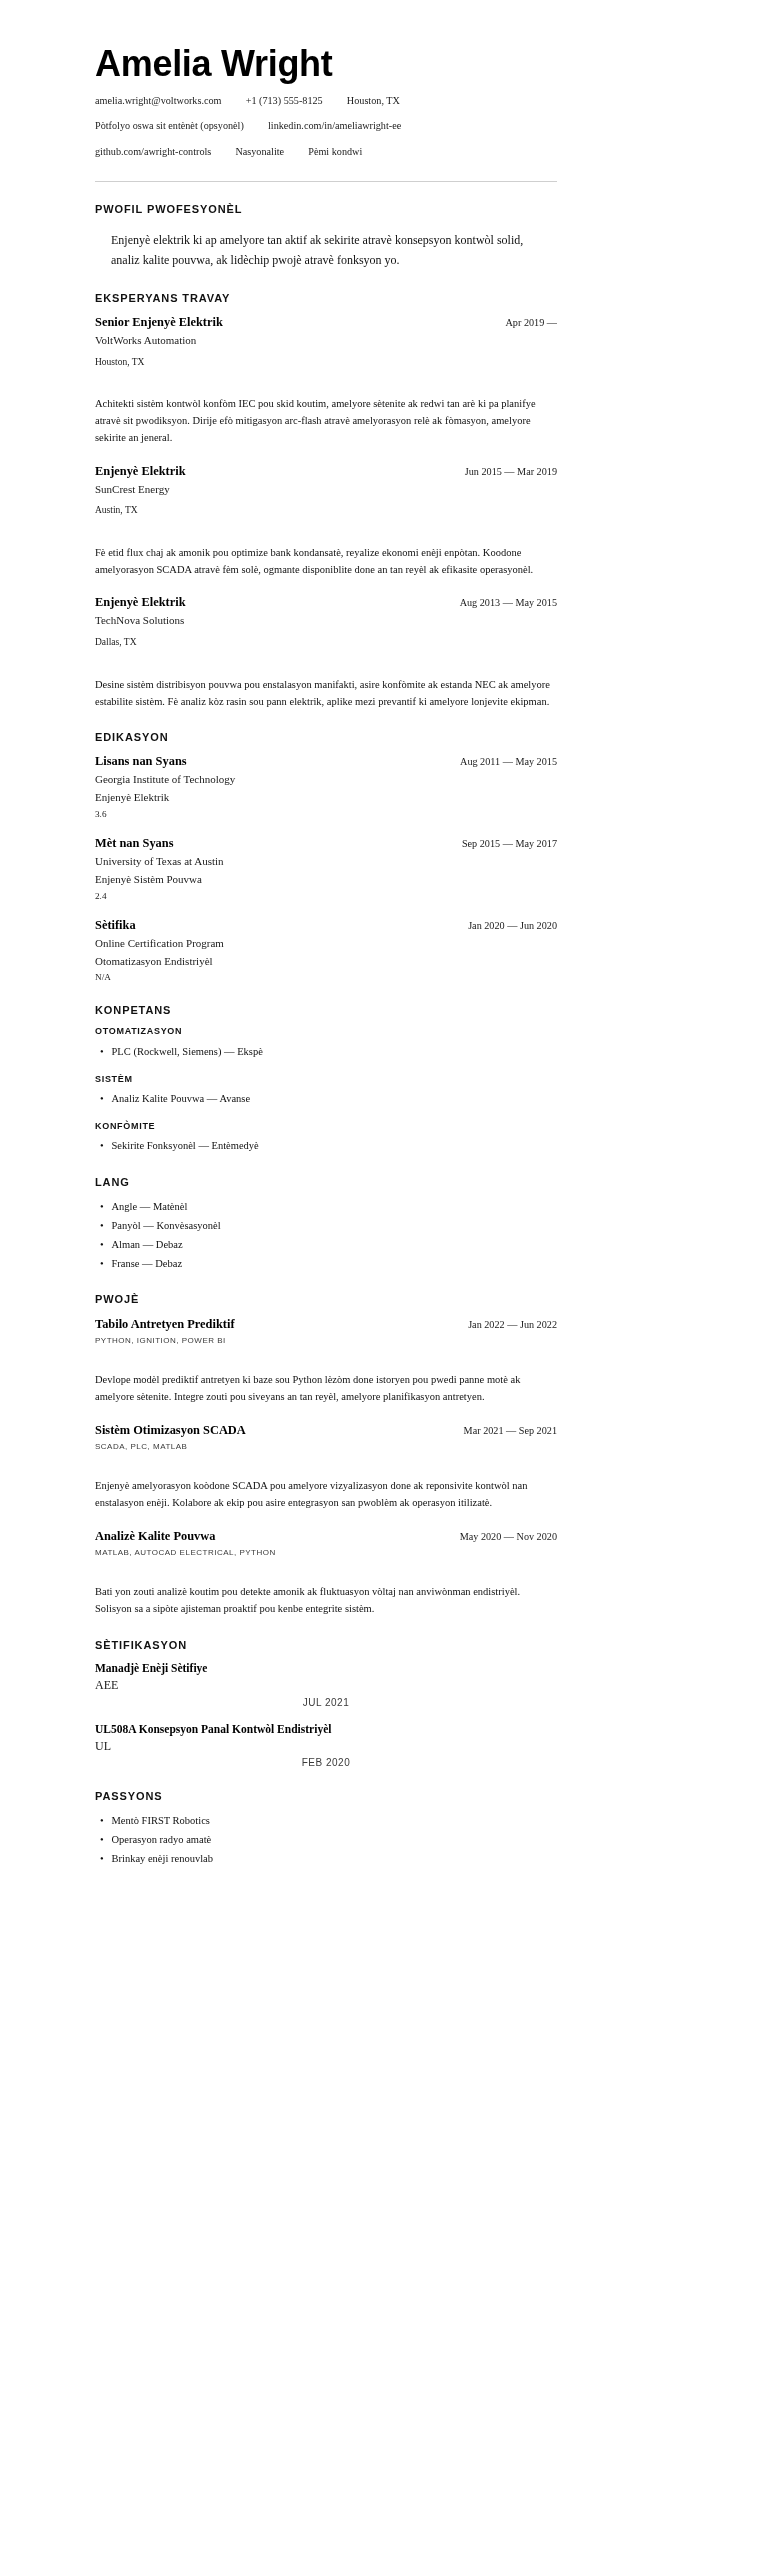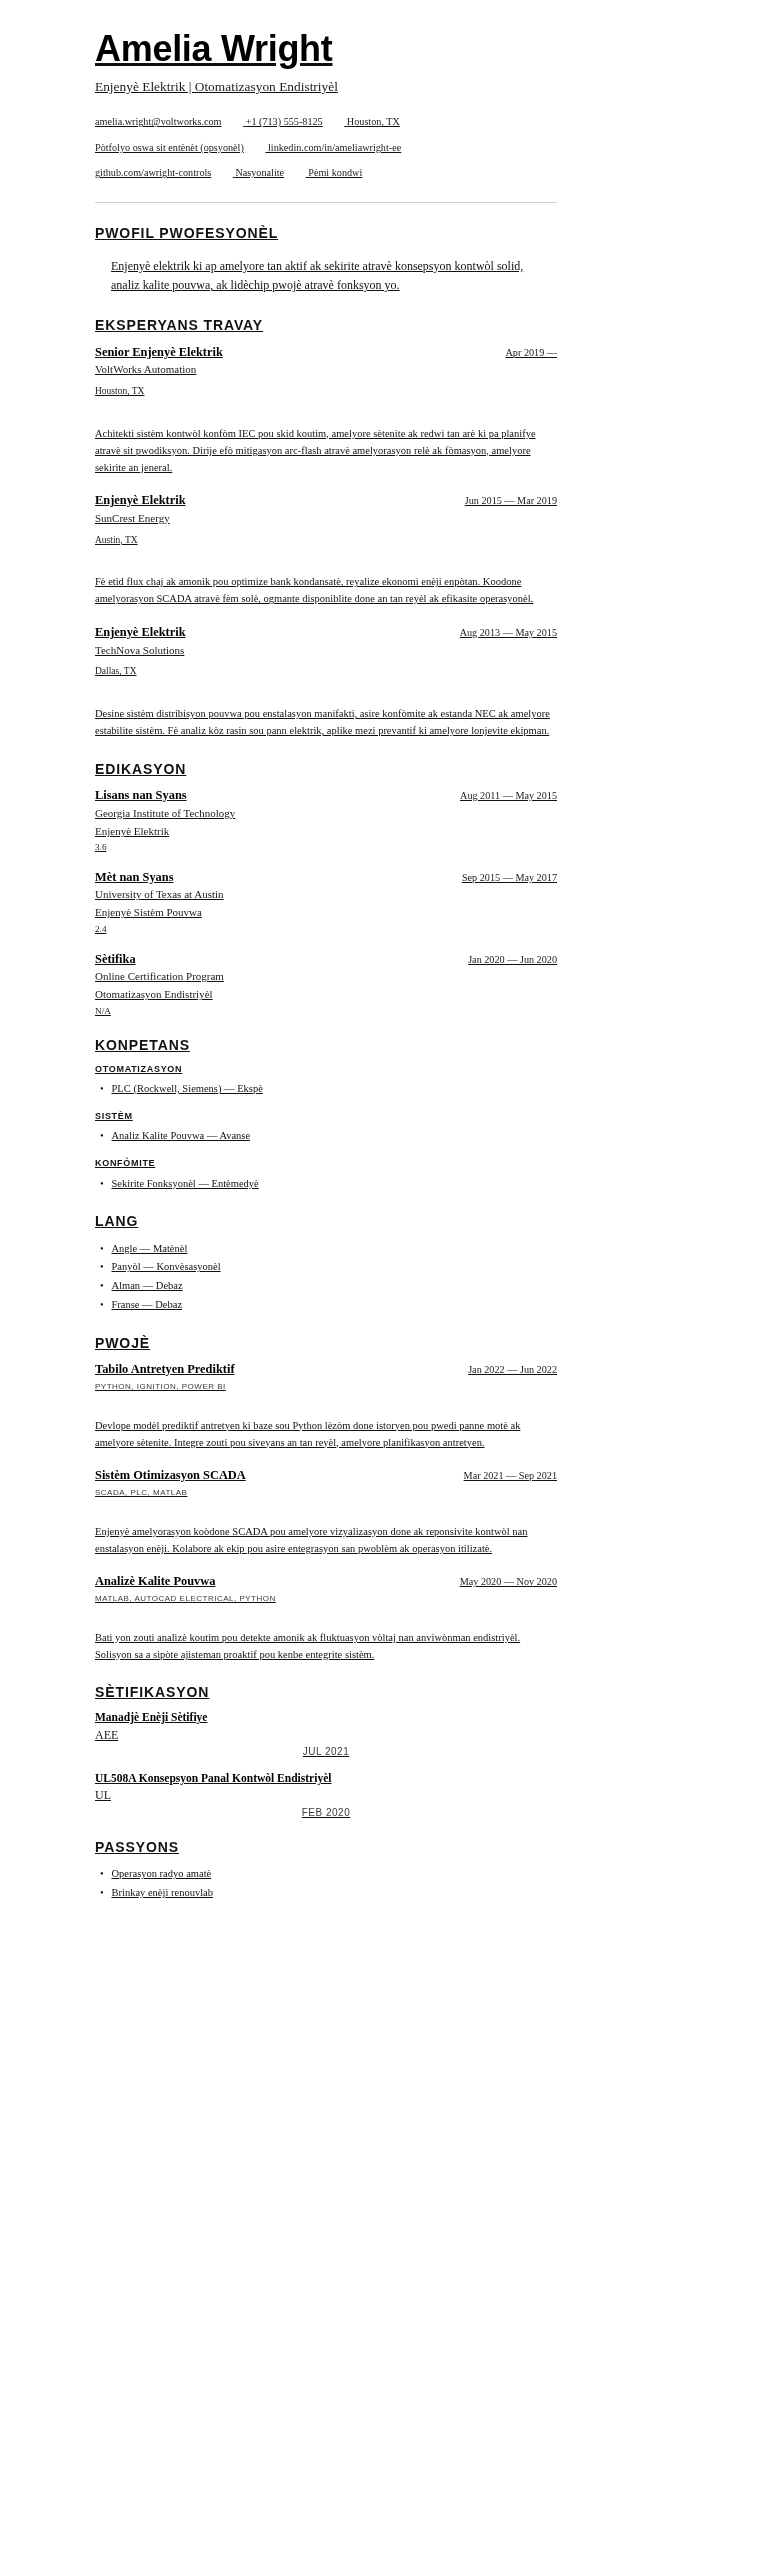--- a/index.html
+++ b/index.html
@@ -10,23 +10,22 @@
   body {
     width: 764px;
     font-family: "Liberation Serif", serif;
     color: #111111;
     -webkit-font-smoothing: antialiased;
   }
   .page {
     width: 652px;
     min-height: 2576px;
     box-sizing: border-box;
-    padding: 30px 95px 38px 95px;
+    padding: 45px 95px 38px 95px;
     background: #ffffff;
-    text-decoration: underline;
   }
   
   .name {
     font-family: "Liberation Sans", sans-serif;
     font-size: 36px;
     font-weight: bold;
     letter-spacing: -0.3px;
     line-height: 1.05;
     margin: 0 0 10.2px 0;
     color: #000000;
@@ -54,21 +53,21 @@
     border-top: 0.6px solid #cfcfcf;
     margin: 21.6px 0 21.6px 0;
   }
 
   
   .section {
     margin-bottom: 21.6px;
   }
   .section-title {
     font-family: "Liberation Sans", sans-serif;
-    font-size: 14px;
+    font-size: 11px;
     font-weight: bold;
     letter-spacing: 0.9px;
     text-transform: uppercase;
     color: #111111;
     margin: 0 0 10.2px 0;
   }
   .summary-text {
     font-size: 12px;
     line-height: 1.62;
     margin: 16px;
@@ -189,21 +188,20 @@
     text-align: center;
   }
 </style>
 </head>
 <body>
 
 <div class="page">
 
   <header>
     <h1 class="name">Amelia Wright</h1>
-    <div class="headline">Enjenyè Elektrik | Otomatizasyon Endistriyèl</div>
 
     <div class="contact-row">
       <span class="item">amelia.wright@voltworks.com</span>
       <span class="item">+1 (713) 555-8125</span>
       <span class="item">Houston, TX</span>
     </div>
 
     <div class="contact-row">
       <span class="item">Pòtfolyo oswa sit entènèt (opsyonèl)</span>
       <span class="item">linkedin.com/in/ameliawright-ee</span>
@@ -370,19 +368,20 @@
     <div class="cert">
       <div class="cert-name">UL508A Konsepsyon Panal Kontwòl Endistriyèl</div>
       <div class="cert-issuer">UL</div>
       <div class="cert-date">FEB 2020</div>
     </div>
   </section>
 
   <section class="section">
     <h2 class="section-title">Passyons</h2>
     <ul class="bullets">
+      <li>Mentò FIRST Robotics</li>
       <li>Operasyon radyo amatè</li>
       <li>Brinkay enèji renouvlab</li>
     </ul>
   </section>
 
 </div>
 
 
 </body></html>

